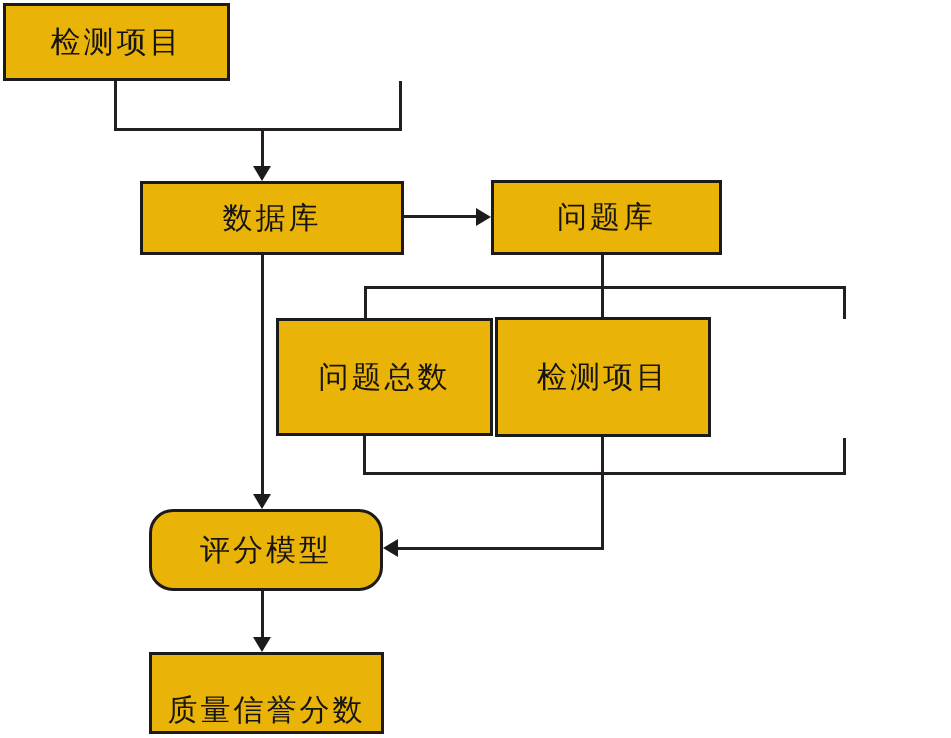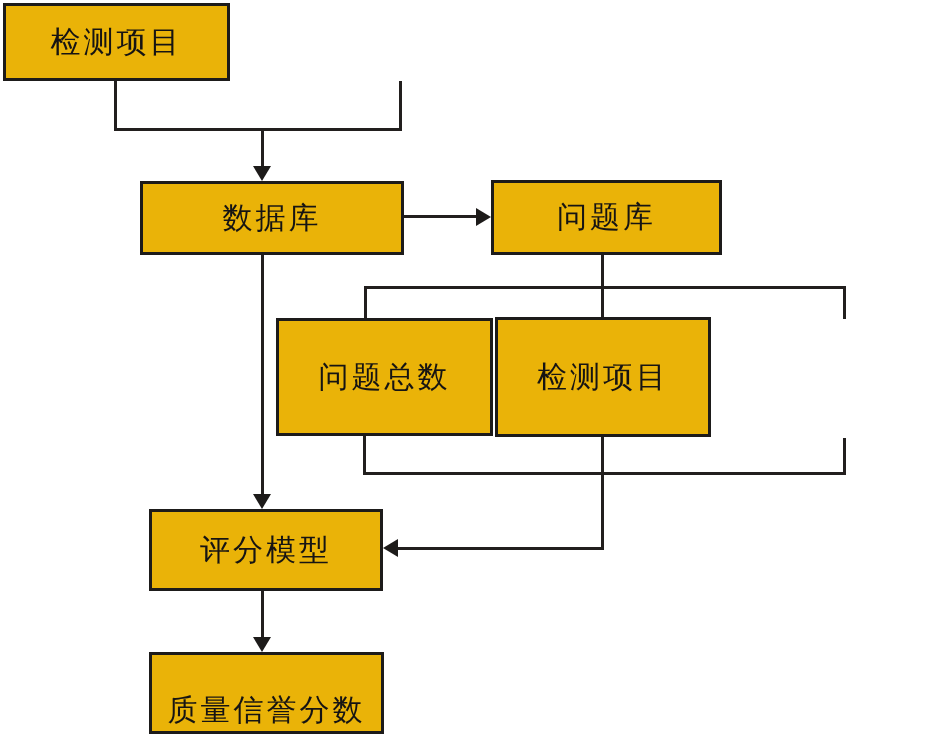--- a/index.html
+++ b/index.html
@@ -57,21 +57,21 @@
   }
 
   
   #node-test       { left: 3px;   top: 3px;   width: 227px; height: 78px; }
   #node-inspect    { left: 283px; top: 3px;   width: 231px; height: 78px; }
   #node-database   { left: 140px; top: 181px; width: 264px; height: 74px; }
   #node-problemlib { left: 491px; top: 180px; width: 231px; height: 75px; }
   #node-total      { left: 276px; top: 318px; width: 217px; height: 118px; }
   #node-done       { left: 495px; top: 317px; width: 216px; height: 120px; }
   #node-pass       { left: 743px; top: 319px; width: 200px; height: 120px; }
-  #node-scoring    { left: 149px; top: 509px; width: 234px; height: 82px; }
+  #node-scoring    { left: 149px; top: 509px; width: 234px; height: 82px; border-radius: 24px; }
   #node-quality    { left: 149px; top: 652px; width: 235px; height: 82px; align-items: flex-end; }
 </style>
 </head>
 <body>
 
 <div id="stage">
 
   <div class="node" id="node-test">
     <span>检测项目</span>
   </div>

